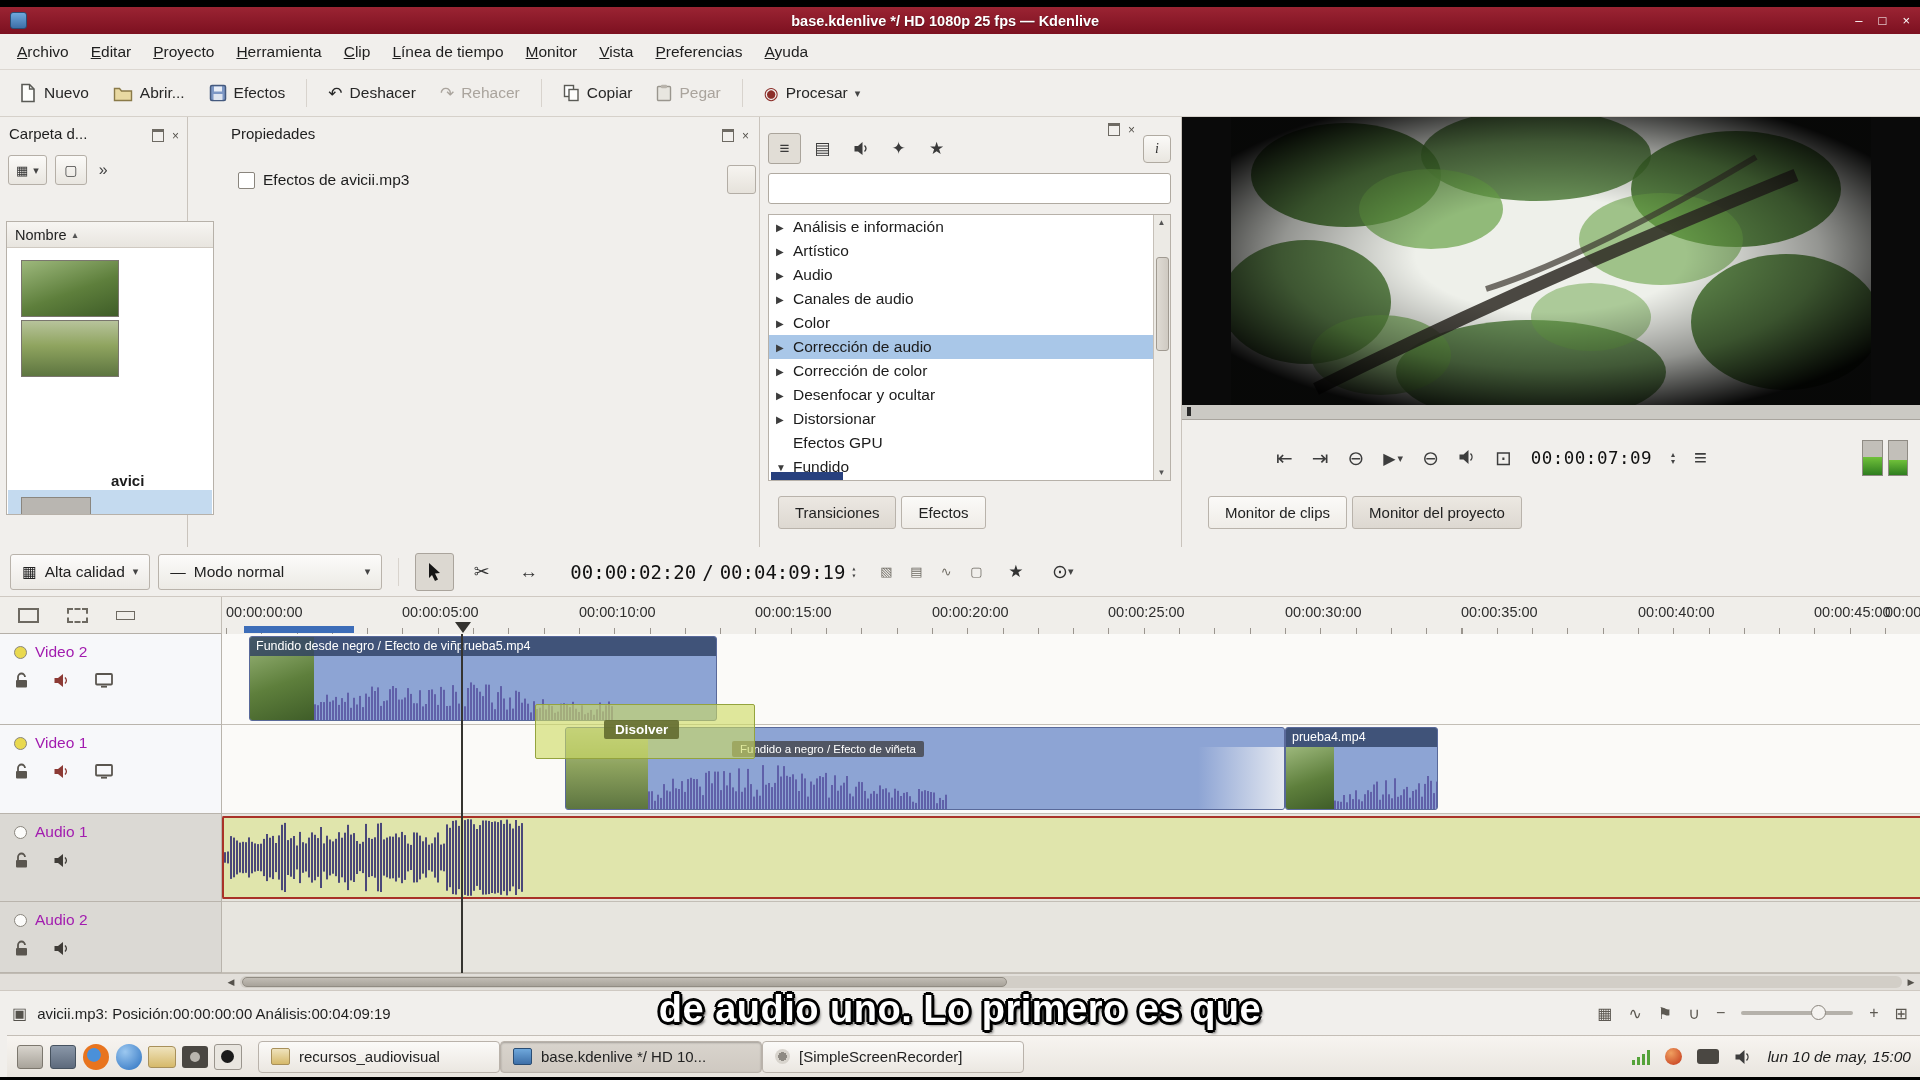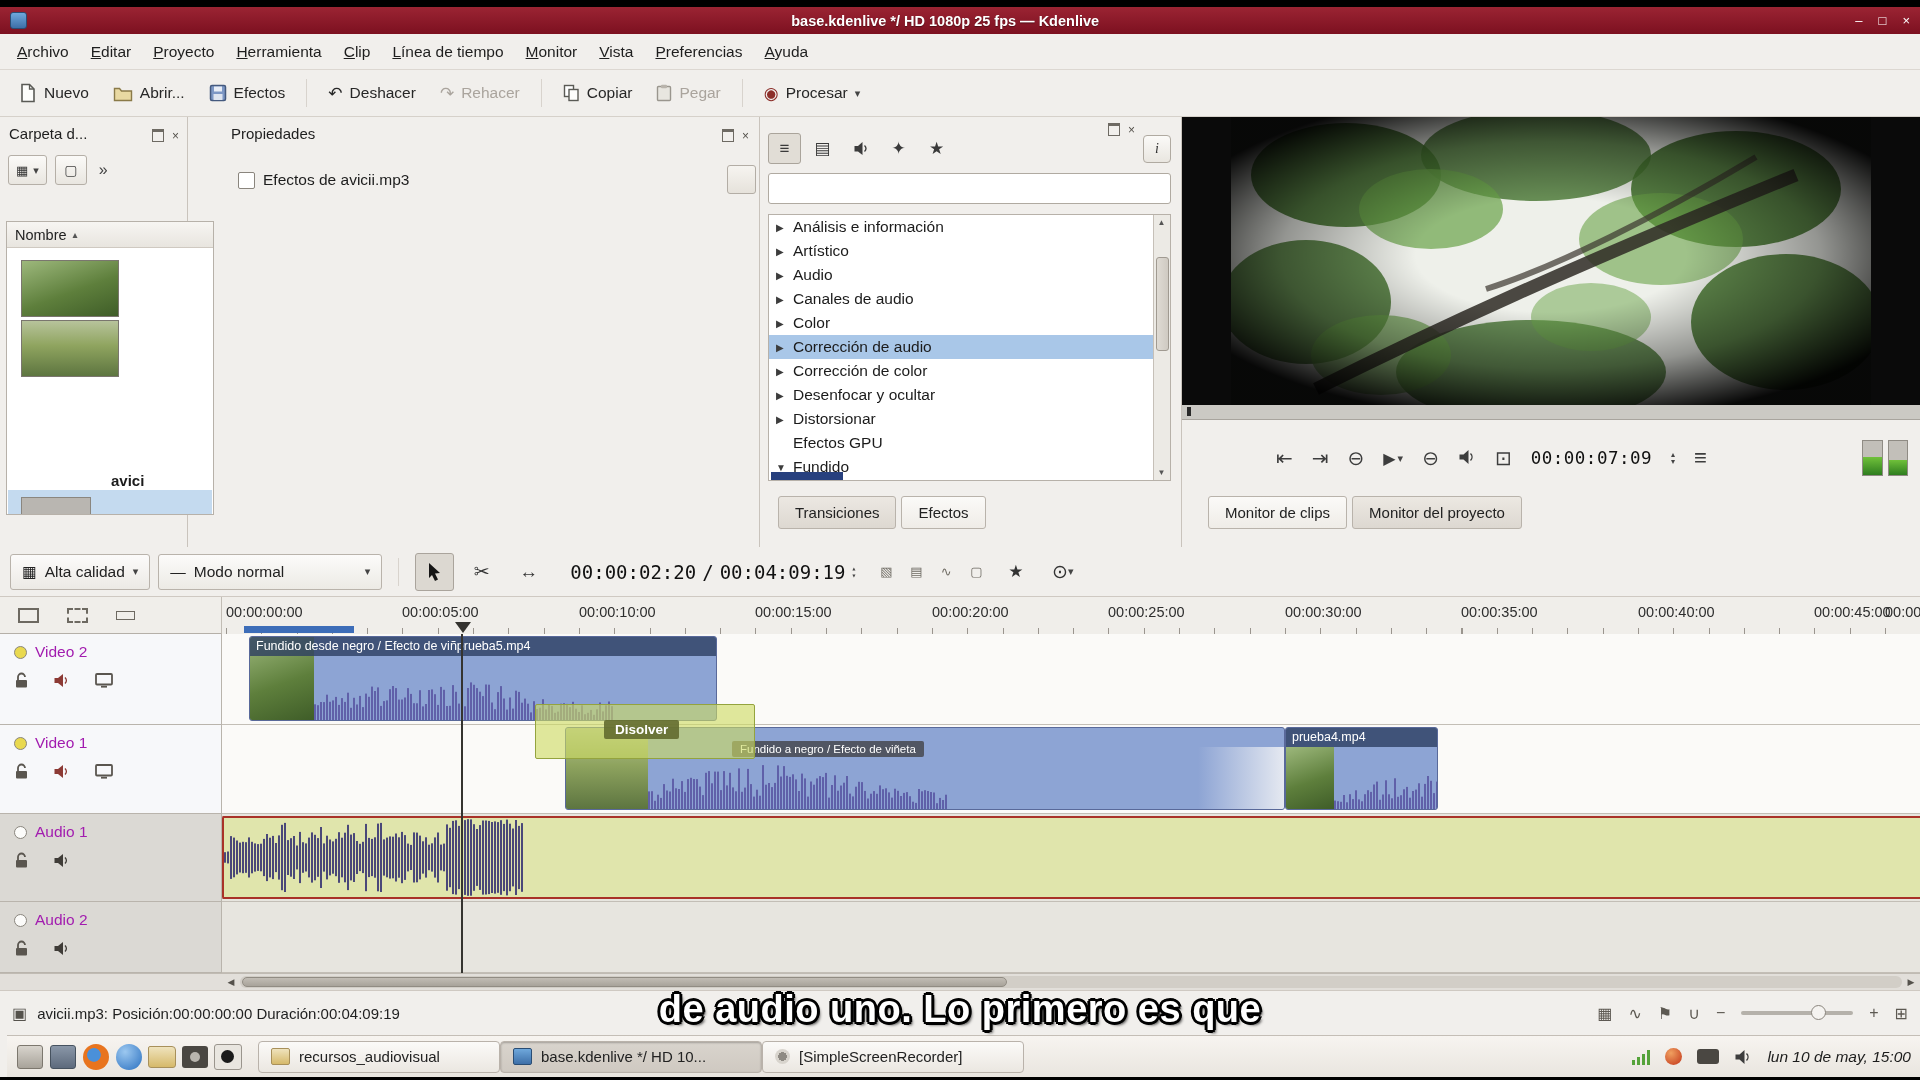--- a/index.html
+++ b/index.html
@@ -1017,21 +1017,21 @@
       <span class="hs-a" style="left:222px;">◀</span>
       <div class="hs-track">
           <div class="hs-thumb"></div>
         </div>
       <span class="hs-a" style="right:0;">▶</span>
     </div>
   </div>
 
   <div class="statusbar">
     <span style="font-size:16px;color:#55524c;">▣</span>
-    <span>avicii.mp3: Posición:00:00:00:00 Duración:00:04:09:19</span>
+    <span>avicii.mp3: Posición:00:00:00:00 Análisis:00:04:09:19</span>
     <span class="sb-icons">
       <span>▦</span>
       <span>∿</span>
       <span>⚑</span>
       <span>∪</span>
       <span>−</span>
       <span class="slider">
           <span class="knob"></span>
         </span>
       <span>+</span>

